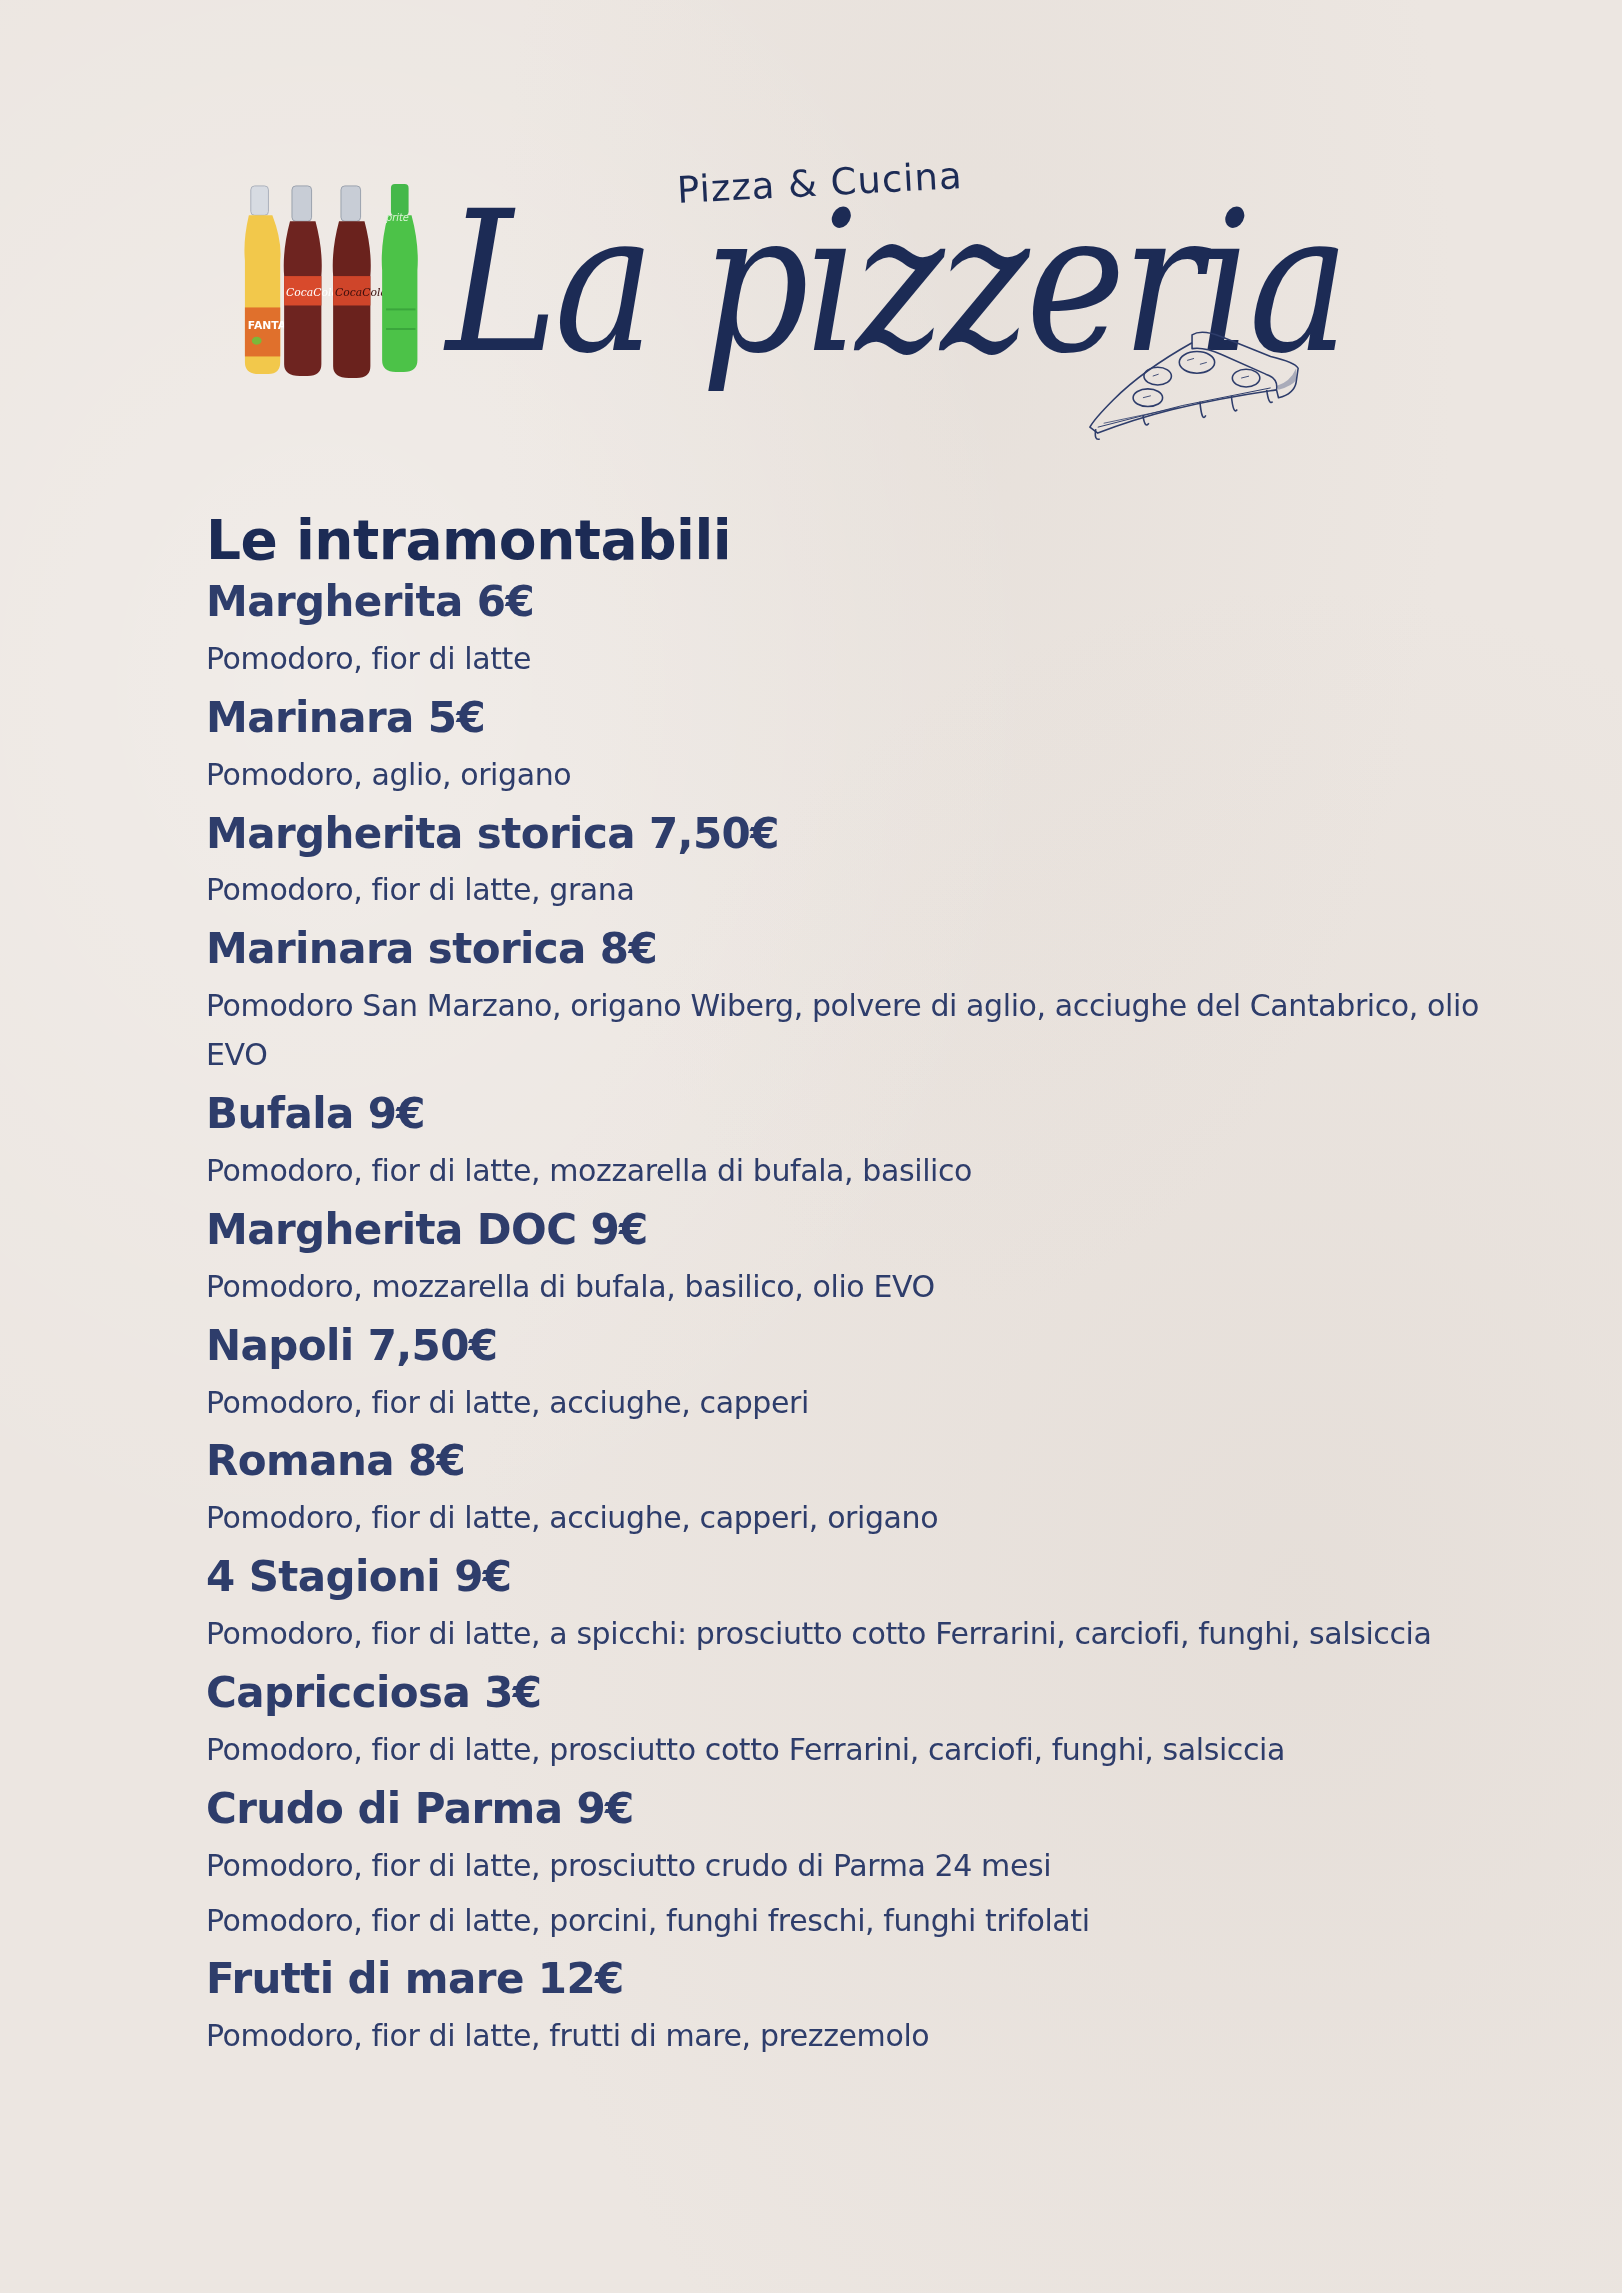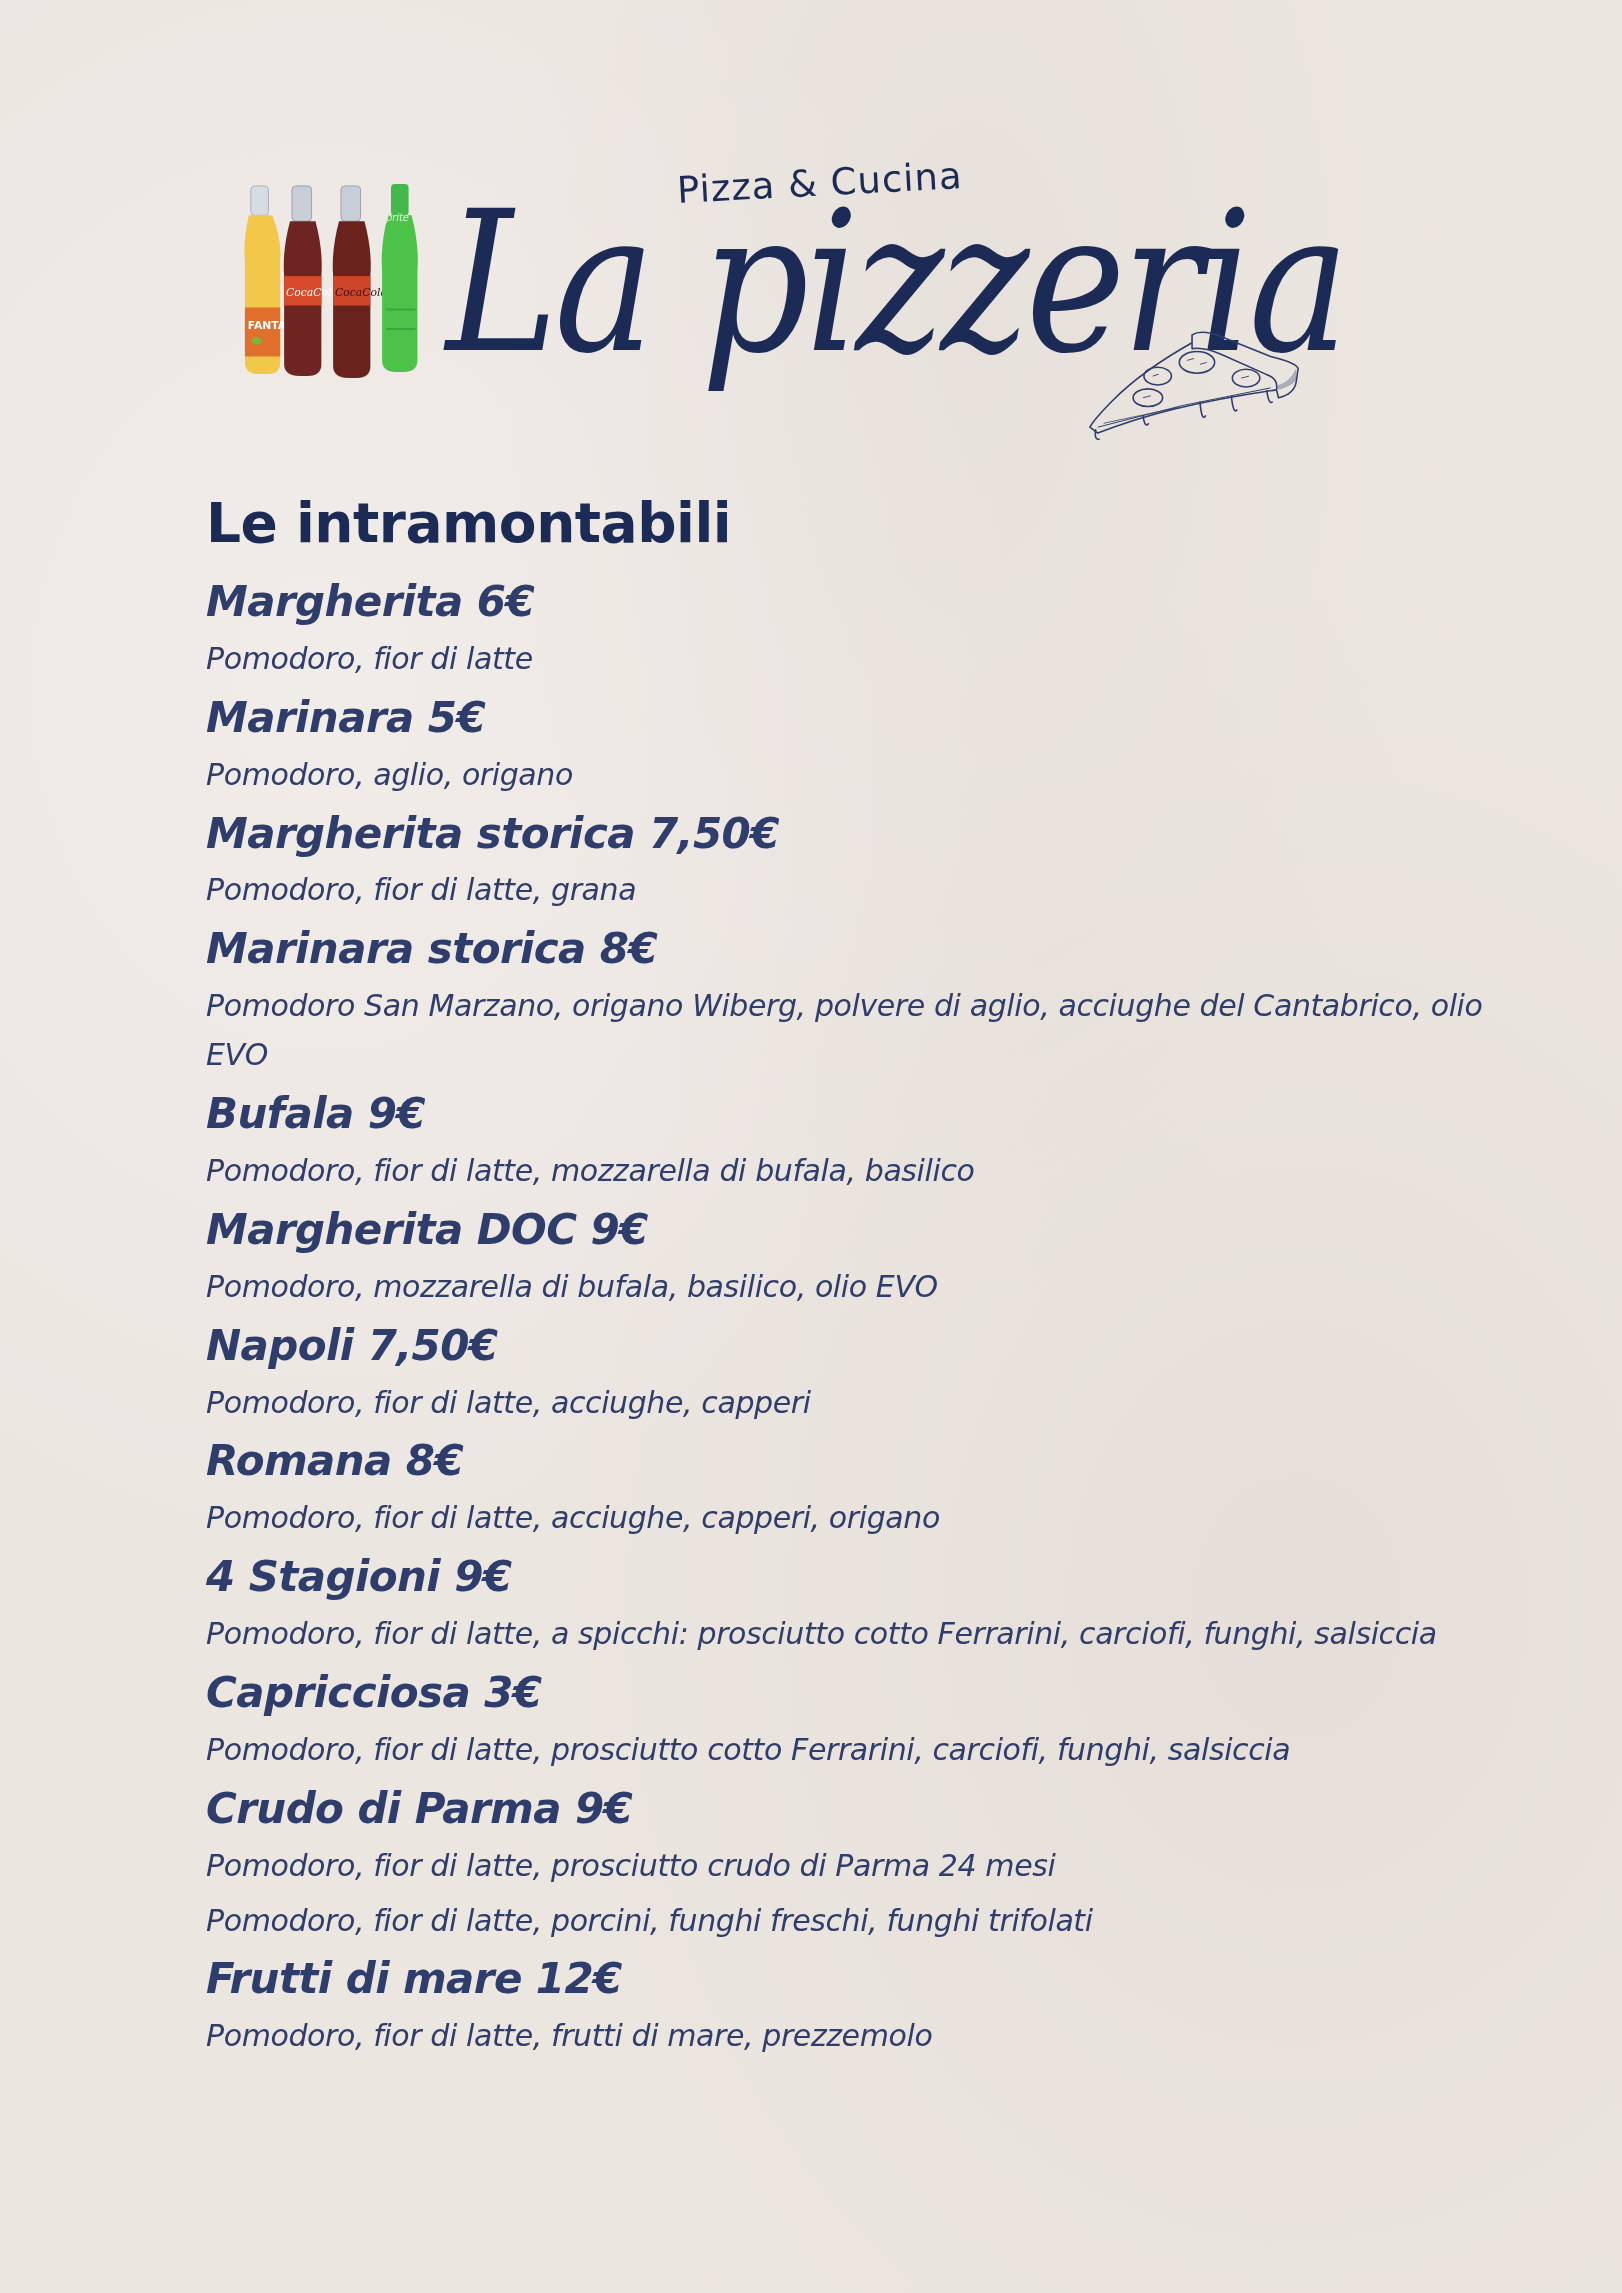--- a/index.html
+++ b/index.html
@@ -71,21 +71,21 @@
       left: 1084px;
       top: 321px;
       width: 222px;
       height: 123px;
     }
 
     
     .section-title {
       position: absolute;
       left: 206px;
-      top: 489px;
+      top: 506px;
       margin: 0;
       font-family: "DejaVu Sans", sans-serif;
       font-weight: bold;
       font-size: 55px;
       line-height: 69px;
       color: #1c2b55;
       letter-spacing: -0.5px;
       white-space: nowrap;
     }
     .menu-list {
@@ -93,21 +93,20 @@
       left: 206px;
       top: 573px;
       width: 1304px;
       margin: 0;
       padding: 0;
       list-style: none;
     }
     .menu-item {
       margin: 0;
       padding: 0;
-      font-style: italic;
     }
     .item-name {
       display: block;
       font-family: "DejaVu Sans", sans-serif;
       font-weight: bold;
       font-size: 42px;
       line-height: 57px;
       height: 57px;
       color: #2e3d6b;
       letter-spacing: -0.6px;

